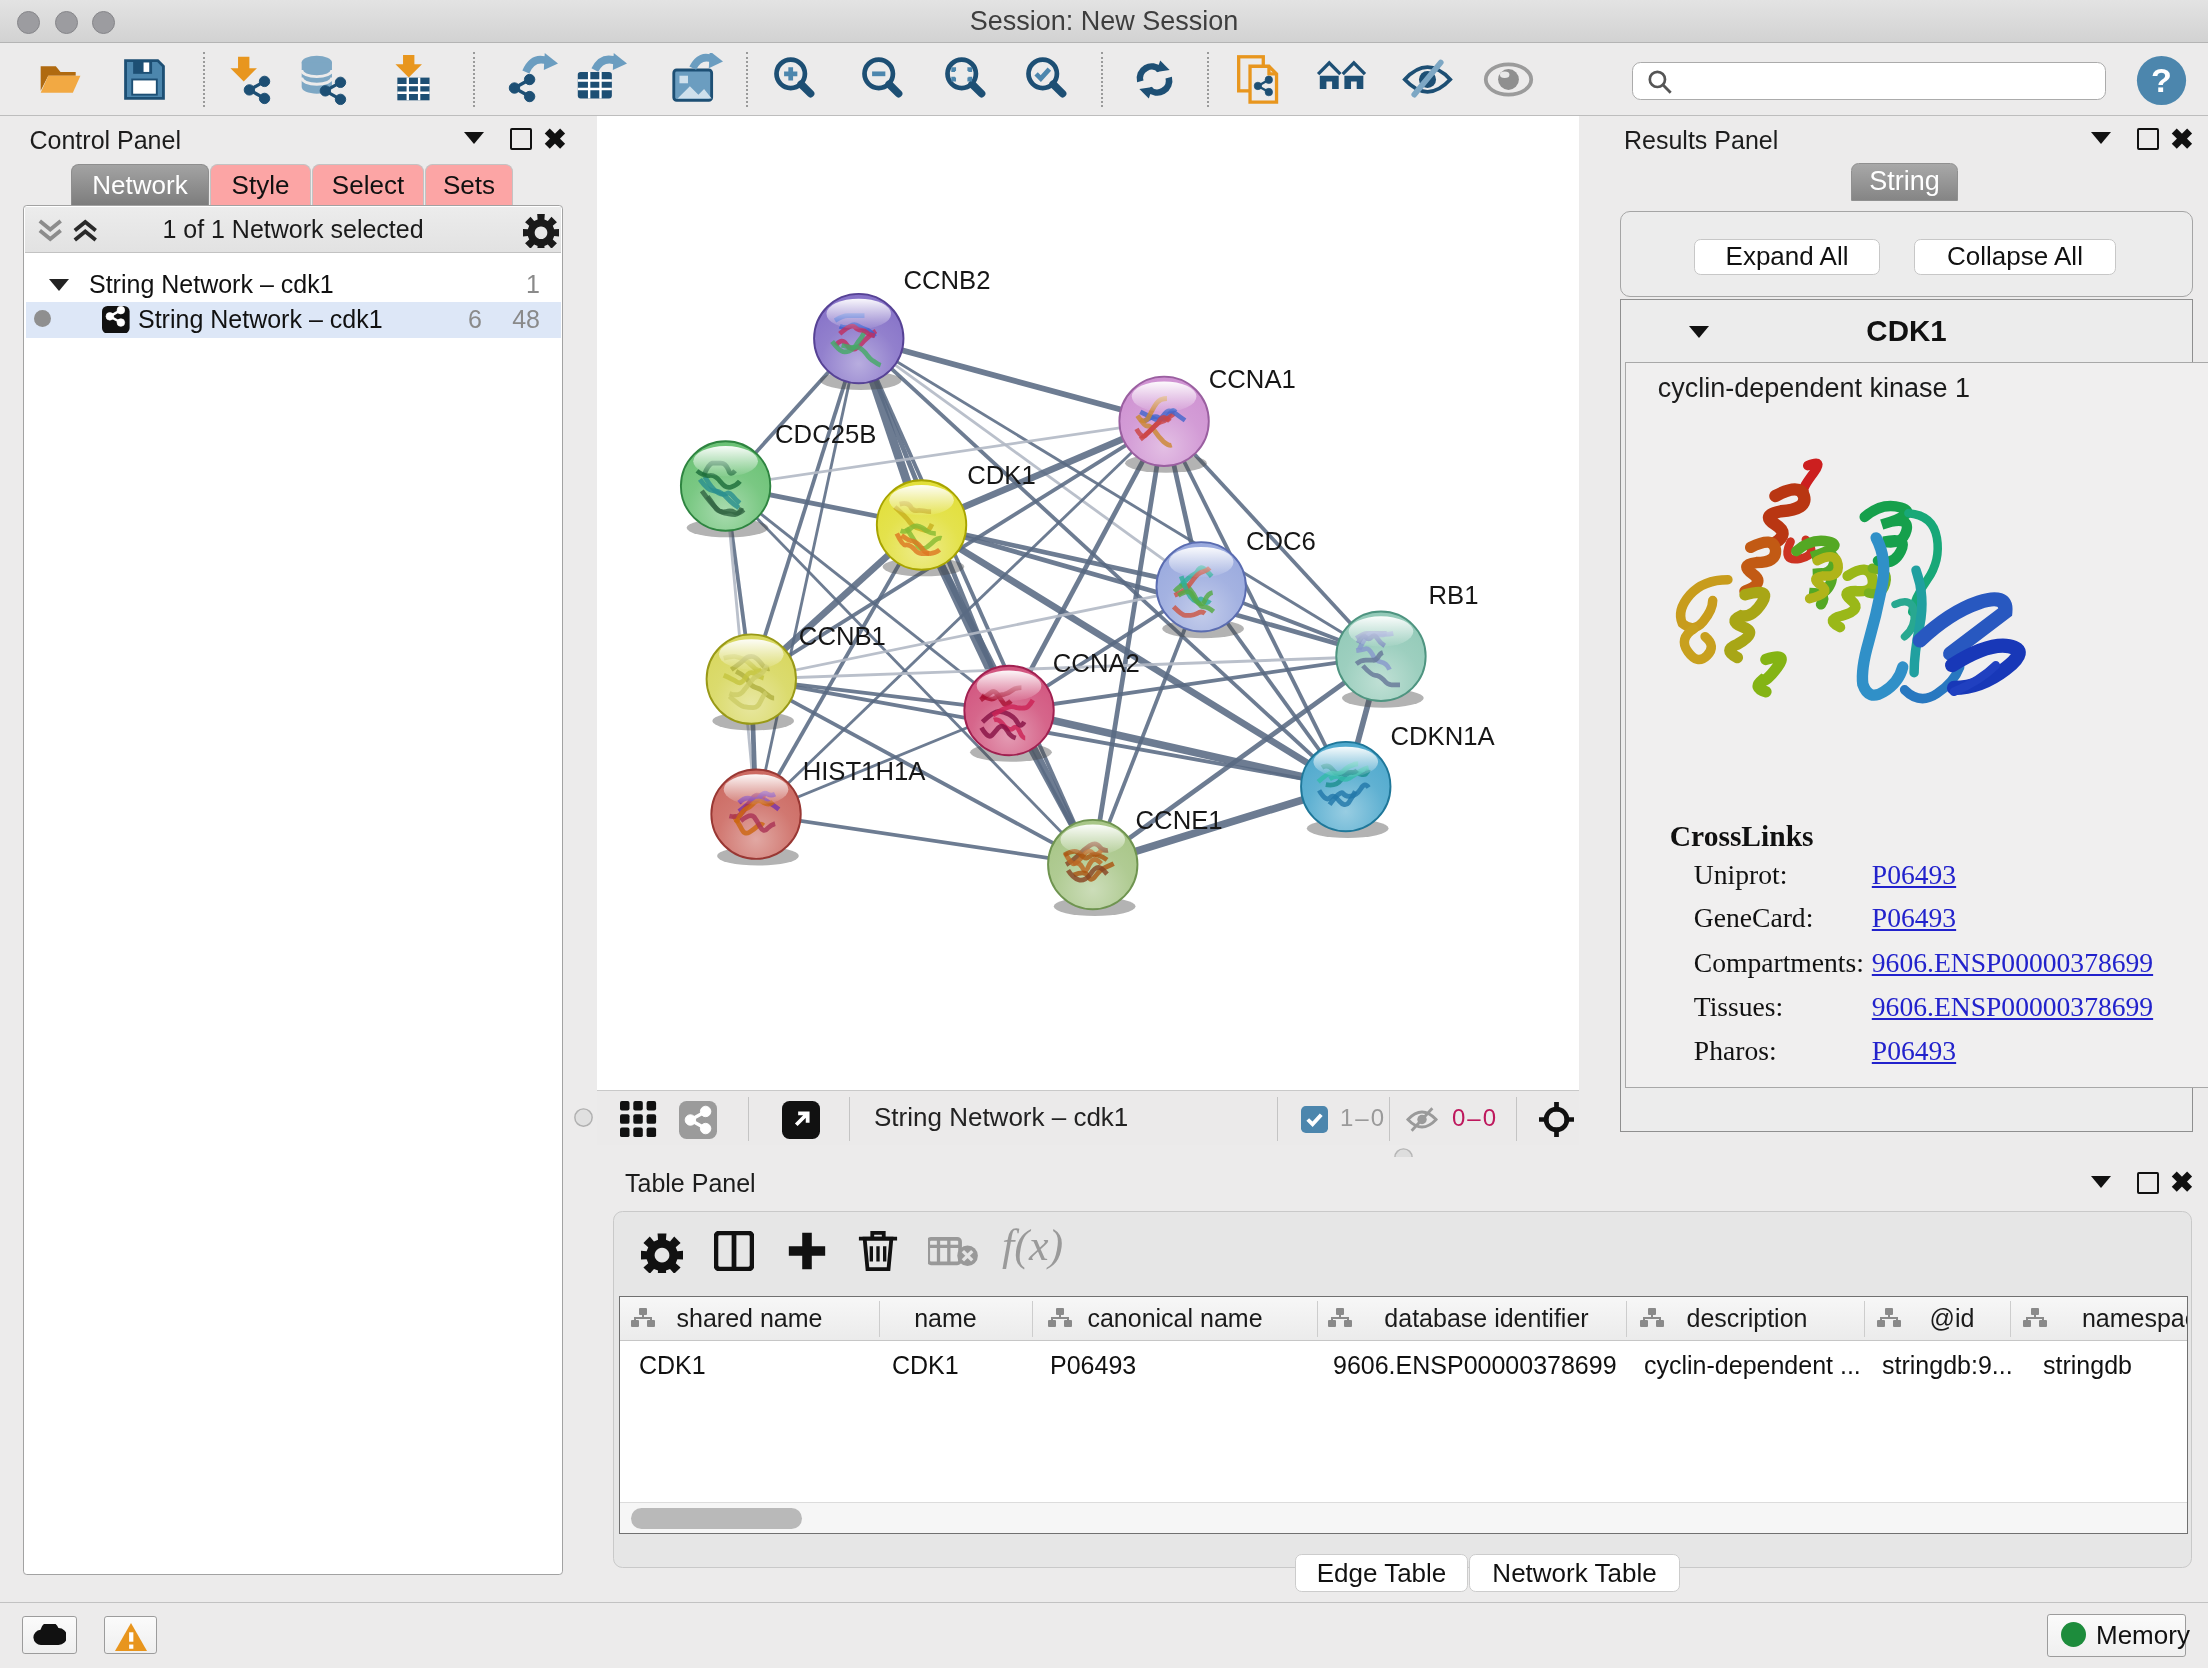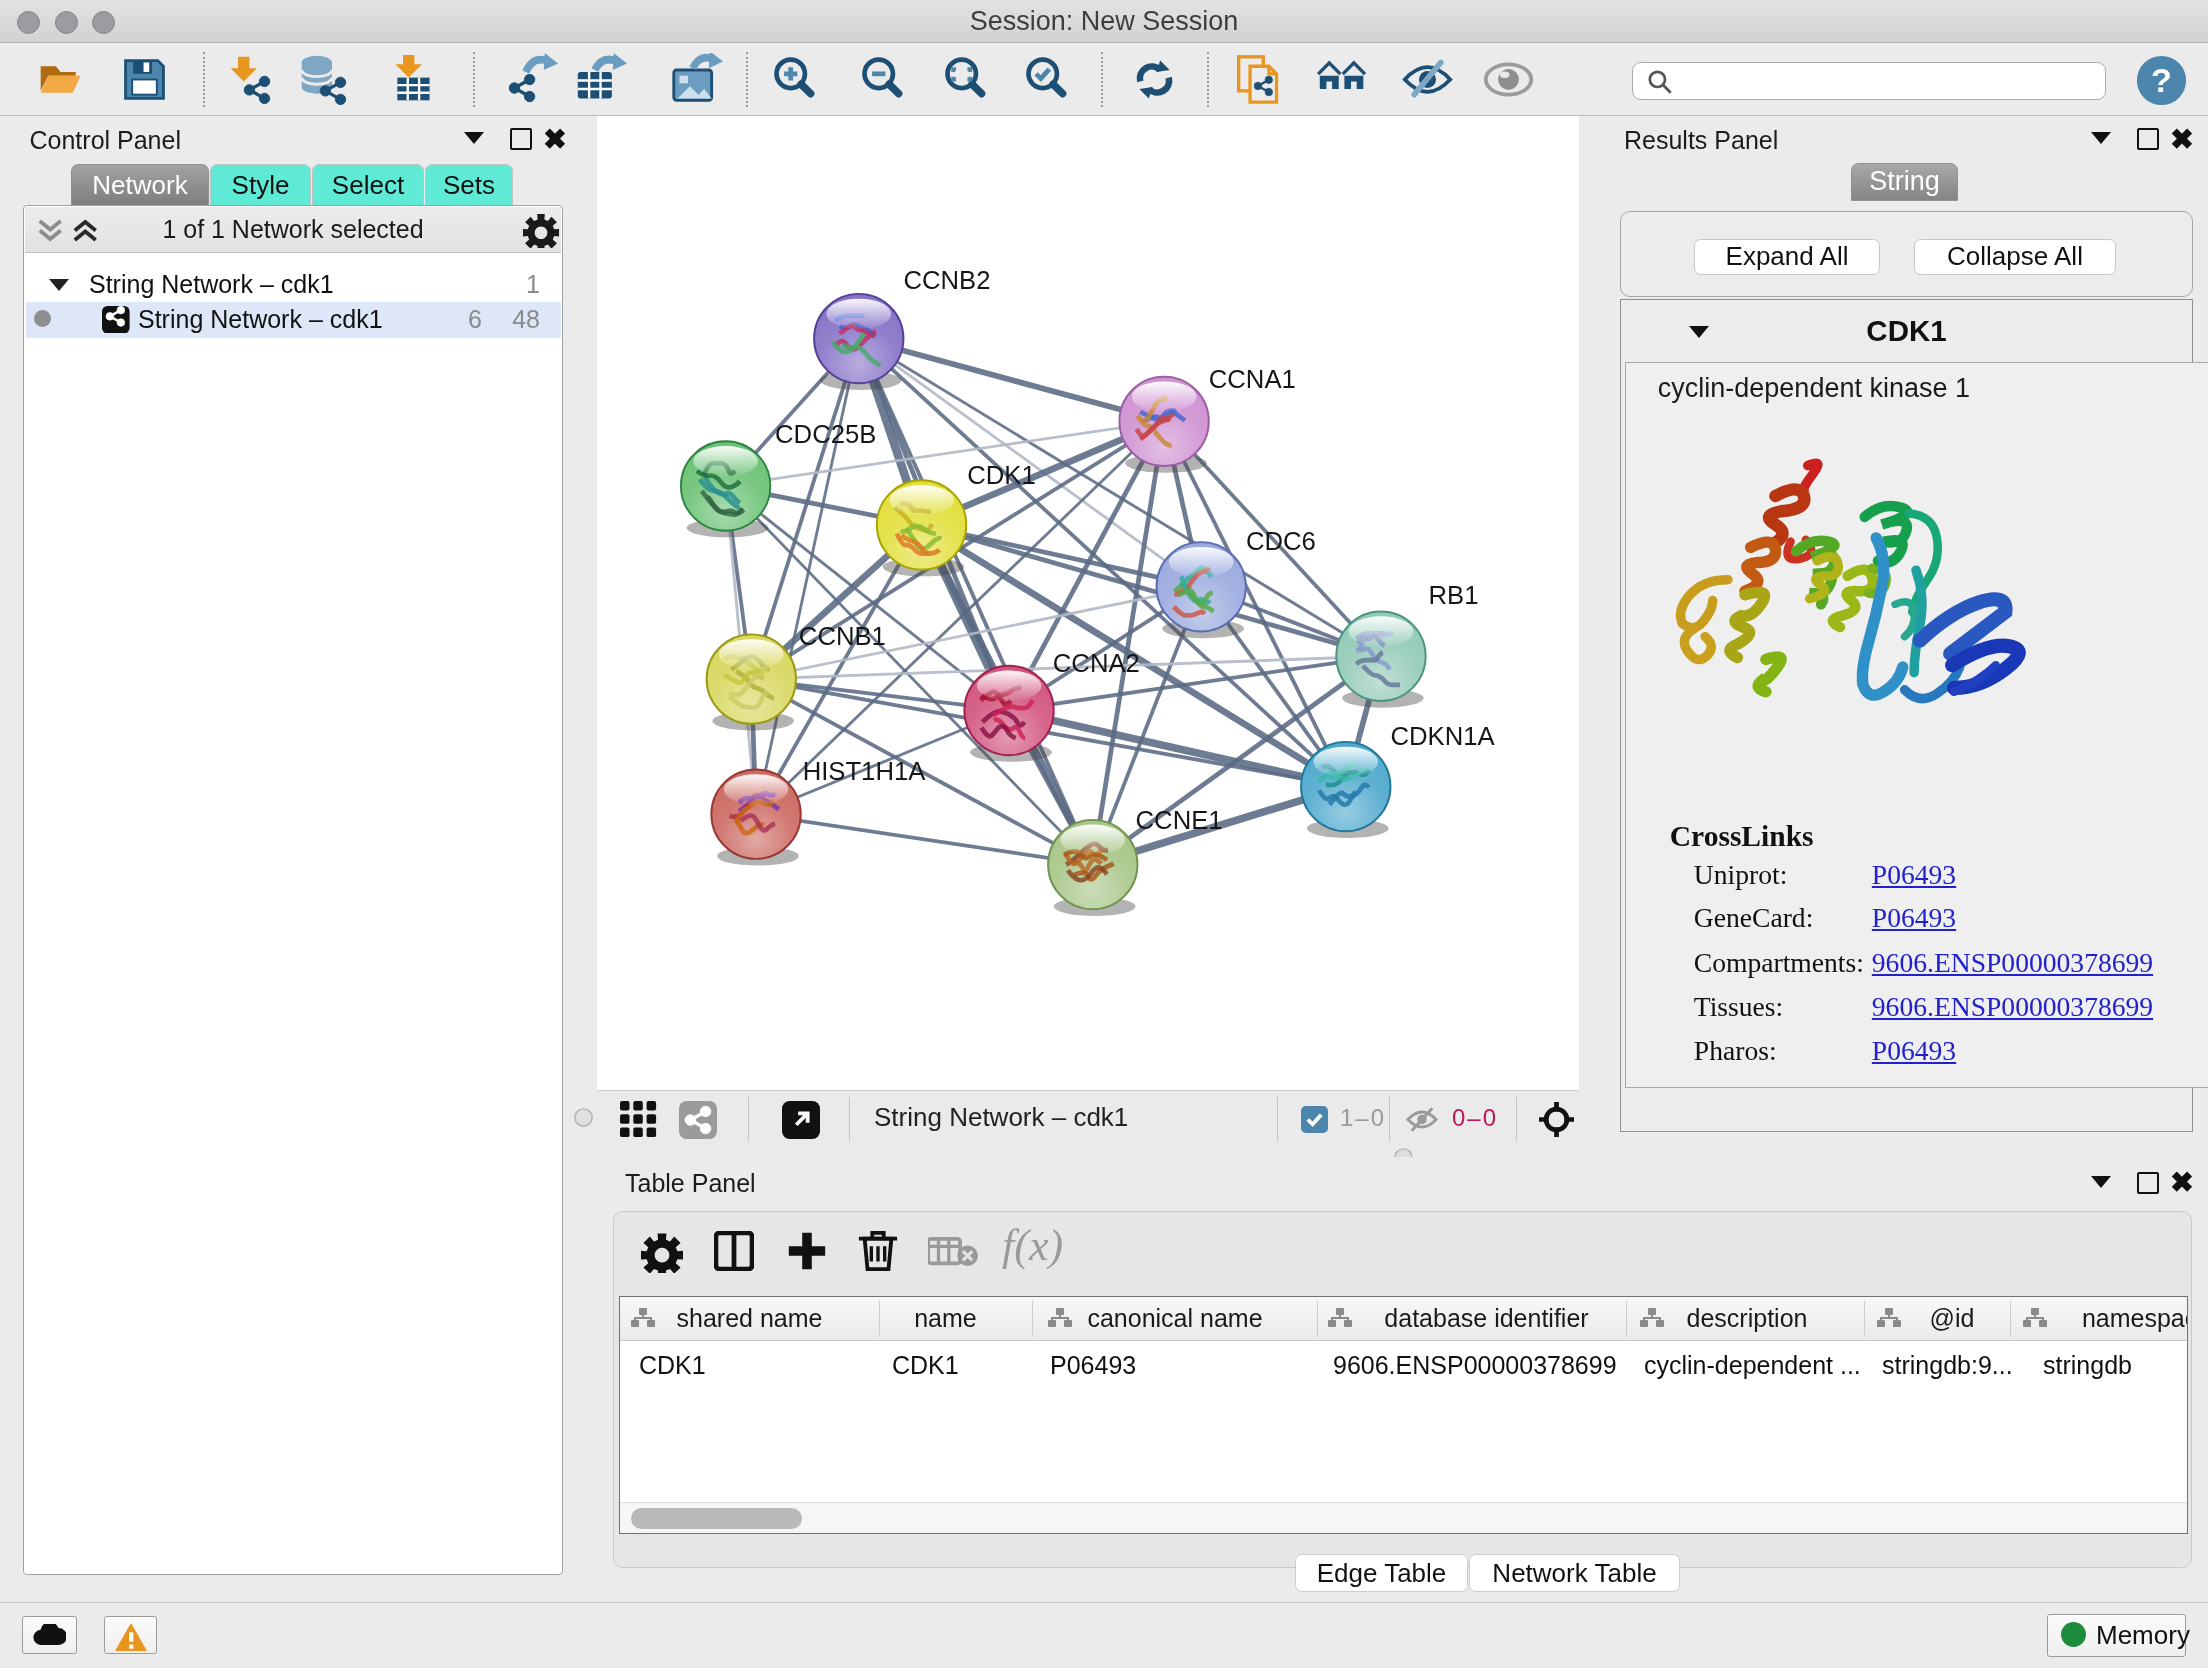--- a/index.html
+++ b/index.html
@@ -21,21 +21,21 @@
  background:#fff;border:1.9px solid #ababab;border-radius:8.6px;}
 
 .ptitle{font-size:25px;color:#1c1c1c;}
 .parrow{width:0;height:0;border-left:10.5px solid transparent;
  border-right:10.5px solid transparent;border-top:12.4px solid #111;}
 .psquare{width:18px;height:18px;border:2.9px solid #111;border-radius:1.9px;}
 .px{font-size:28.5px;font-weight:bold;color:#111;line-height:1;}
 
 .tab{position:absolute;height:42px;border-radius:7.6px 7.6px 0 0;
  text-align:center;font-size:26px;line-height:40px;color:#111;
- background:#5eead4;border:1.4px solid #c3c3c3;border-bottom:none;box-sizing:border-box;}
+ background:#fca5a5;border:1.4px solid #c3c3c3;border-bottom:none;box-sizing:border-box;}
 .tabsel{background:linear-gradient(#a3a3a3,#7c7c7c);color:#fff;
  border-color:#8e8e8e;}
 .btab{position:absolute;height:38px;border-radius:6.7px;text-align:center;
  font-size:26px;line-height:36px;color:#111;background:#fff;
  border:1.4px solid #cccccc;box-sizing:border-box;}
 .btabsel{background:linear-gradient(#9e9e9e,#7f7f7f);color:#fff;border-color:#8b8b8b;}
 
 #cpanel-box{left:23px;top:205px;width:540px;height:1370px;
  border:1.9px solid #a2a2a2;border-radius:3.8px;background:#fff;box-sizing:border-box;}
 #cpanel-head{left:25px;top:207px;width:536px;height:46px;

